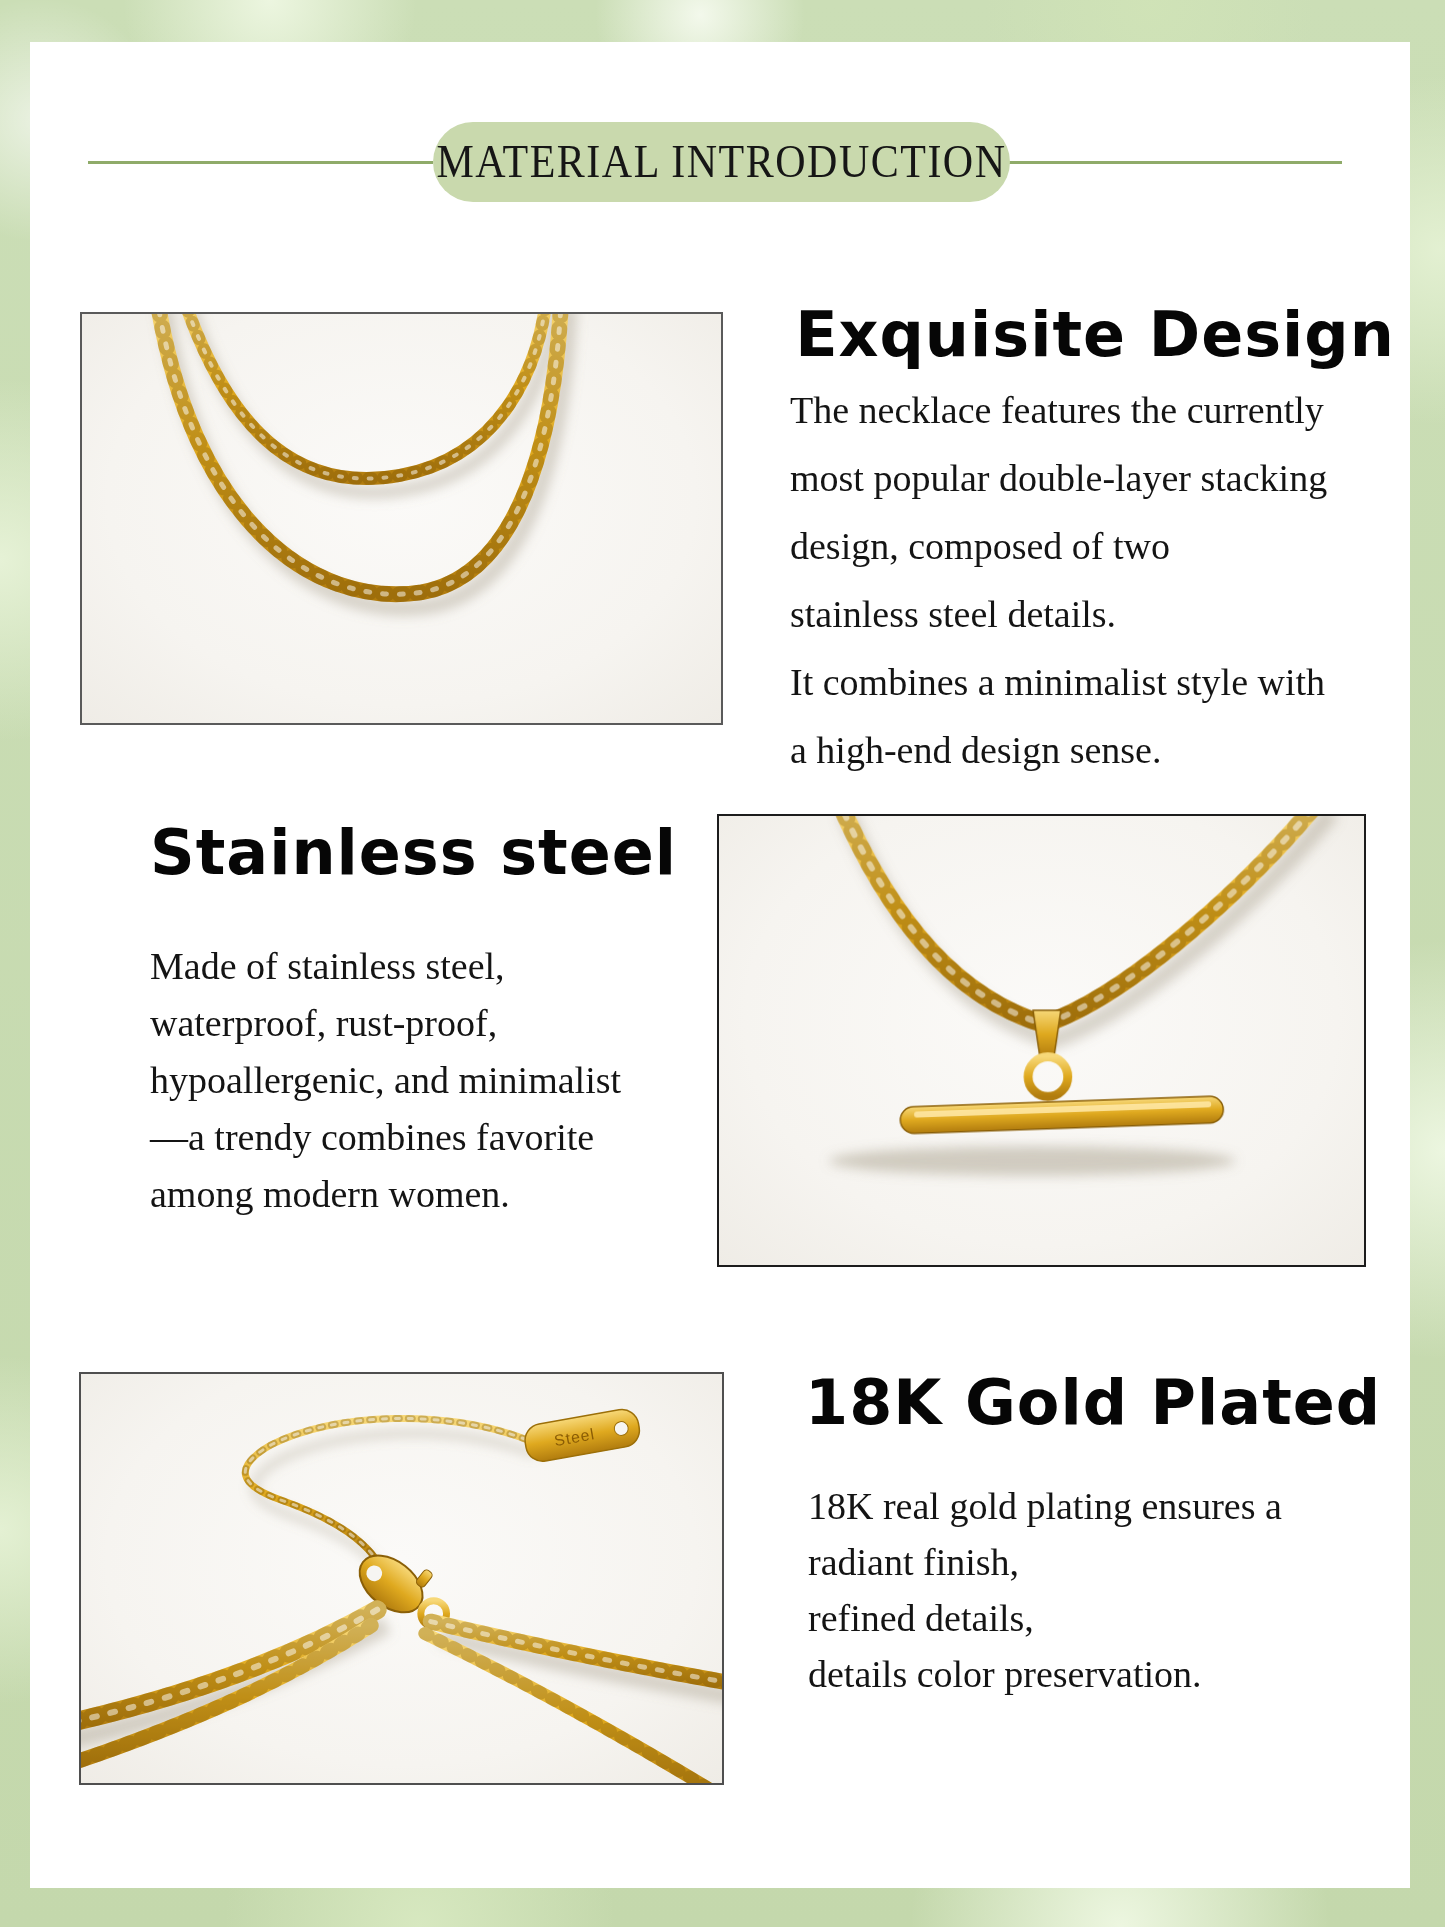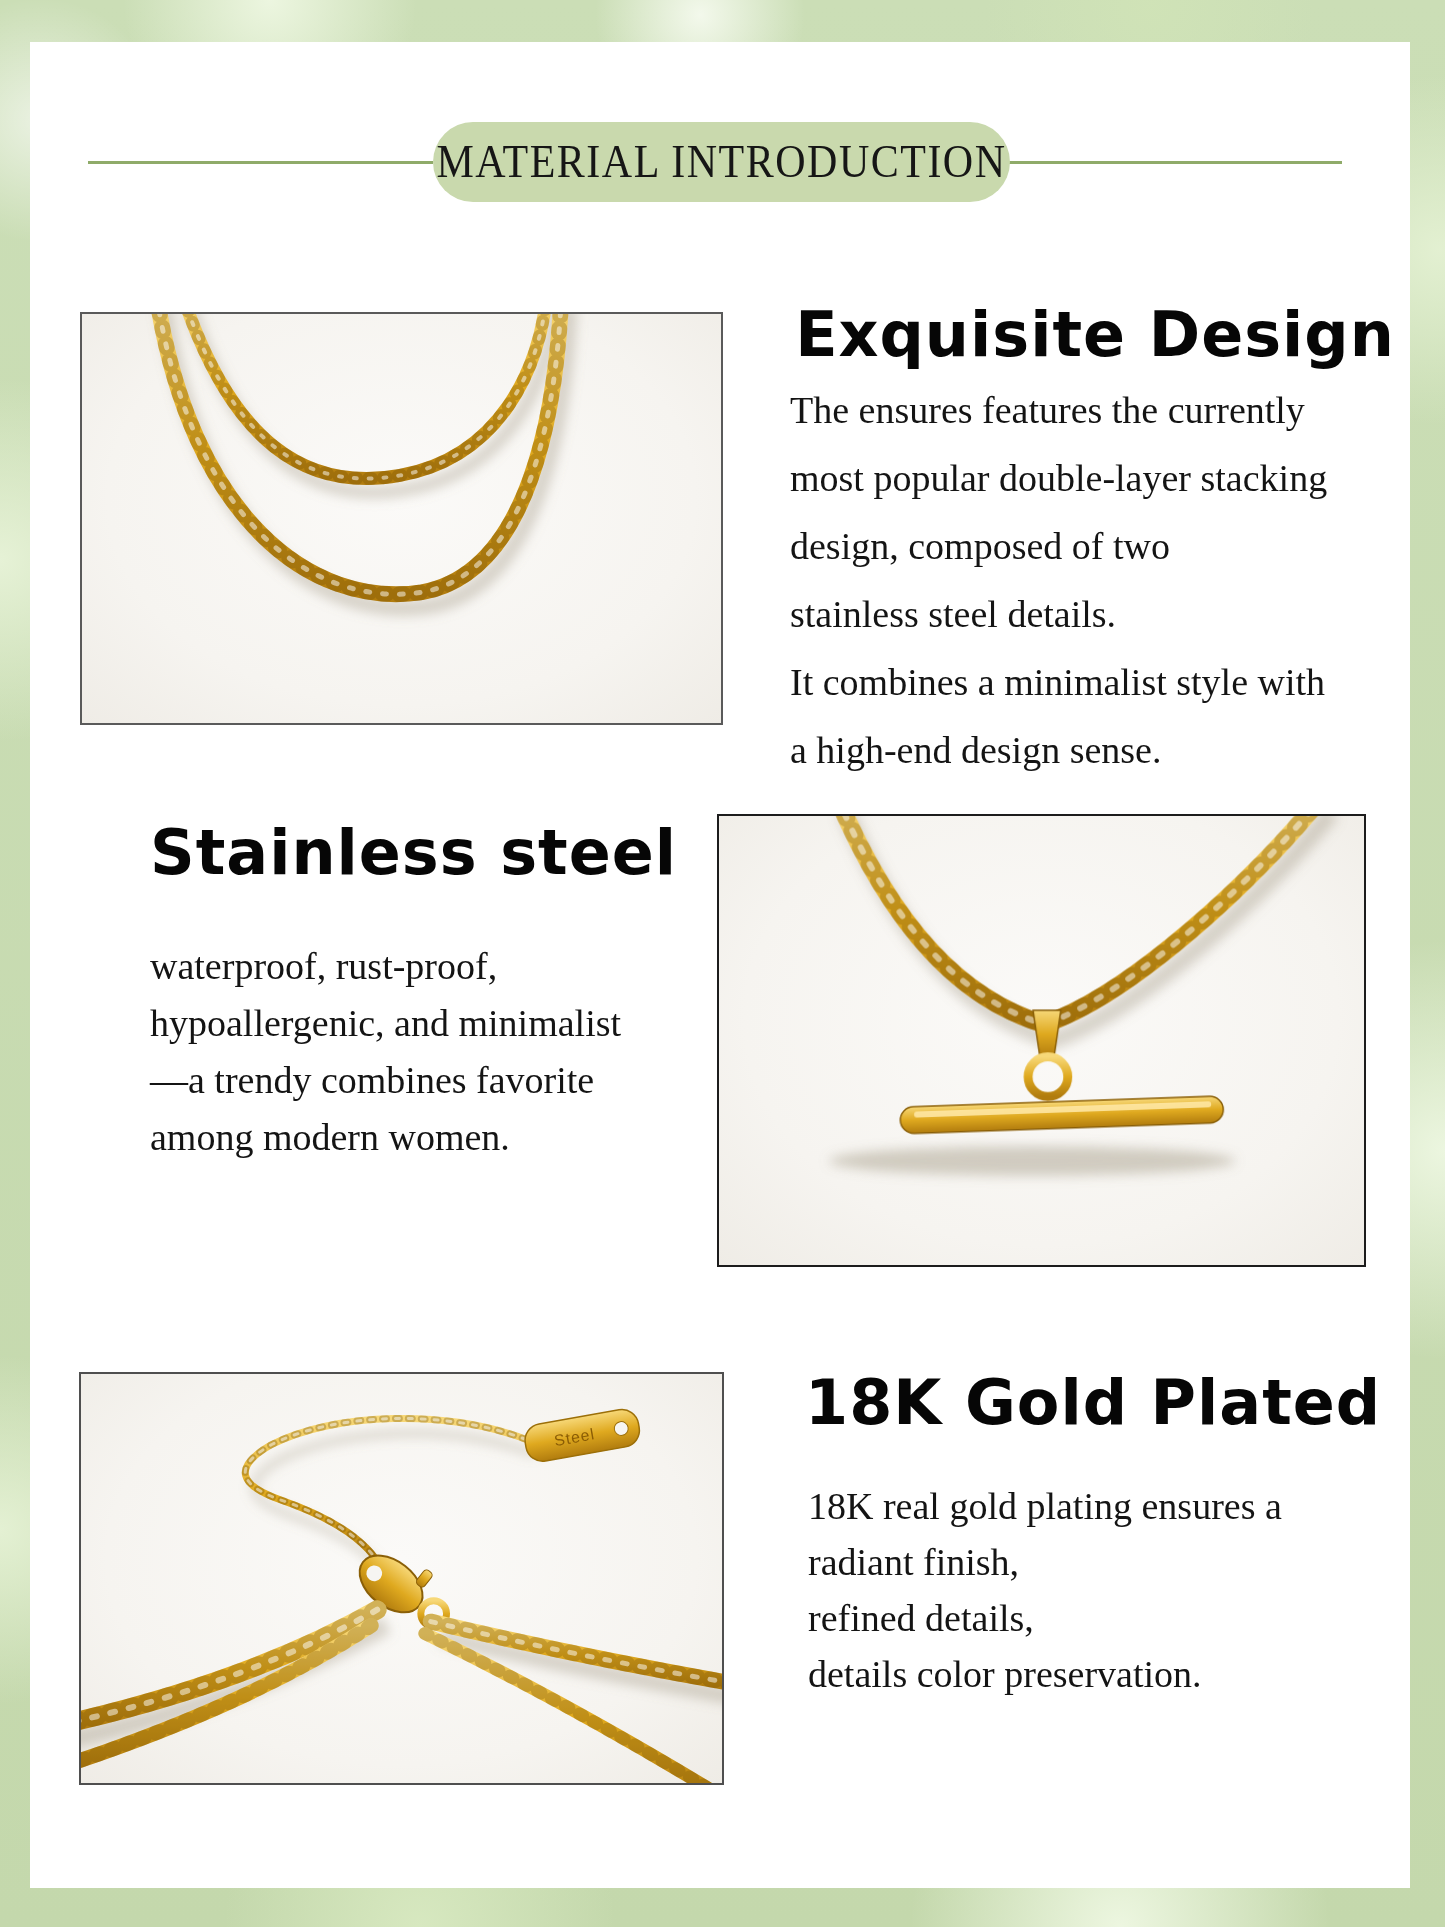--- a/index.html
+++ b/index.html
@@ -100,30 +100,31 @@
         <path d="M 100 -20 C 150 130, 225 180, 320 163 C 420 145, 462 55, 468 -20" stroke="#6e4d03" stroke-width="13" stroke-dasharray="3 12" opacity=".28"></path>
         <path d="M 100 -20 C 150 130, 225 180, 320 163 C 420 145, 462 55, 468 -20" stroke="#ffffff" stroke-width="4" stroke-dasharray="3 12" opacity=".5"></path>
         <path d="M 74 -20 C 108 205, 230 298, 342 281 C 452 261, 478 95, 483 -20" stroke="url(#goldA)" stroke-width="16"></path>
         <path d="M 74 -20 C 108 205, 230 298, 342 281 C 452 261, 478 95, 483 -20" stroke="#6e4d03" stroke-width="16" stroke-dasharray="4 13" opacity=".28"></path>
         <path d="M 74 -20 C 108 205, 230 298, 342 281 C 452 261, 478 95, 483 -20" stroke="#ffffff" stroke-width="5" stroke-dasharray="4 13" opacity=".5"></path>
       </g>
     </svg>
   </div>
   <div class="heading h1">Exquisite Design</div>
   <div class="para p1">
-    <div class="body-line">The ensures features the currently</div>
+    <div class="body-line">The necklace features the currently</div>
     <div class="body-line">most popular double-layer stacking</div>
     <div class="body-line">design, composed of two</div>
     <div class="body-line">stainless steel details.</div>
     <div class="body-line">It combines a minimalist style with</div>
     <div class="body-line">a high-end design sense.</div>
   </div>
 
   <div class="heading h2">Stainless steel</div>
   <div class="para p2">
+    <div class="body-line">Made of stainless steel,</div>
     <div class="body-line">waterproof, rust-proof,</div>
     <div class="body-line">hypoallergenic, and minimalist</div>
     <div class="body-line">—a trendy combines favorite</div>
     <div class="body-line">among modern women.</div>
   </div>
   <div class="photo photo-2">
     <svg viewBox="0 0 649 453">
       <defs>
         <linearGradient id="goldB" x1="0" y1="0" x2="0" y2="1">
           <stop offset="0" stop-color="#f7d878"></stop>

